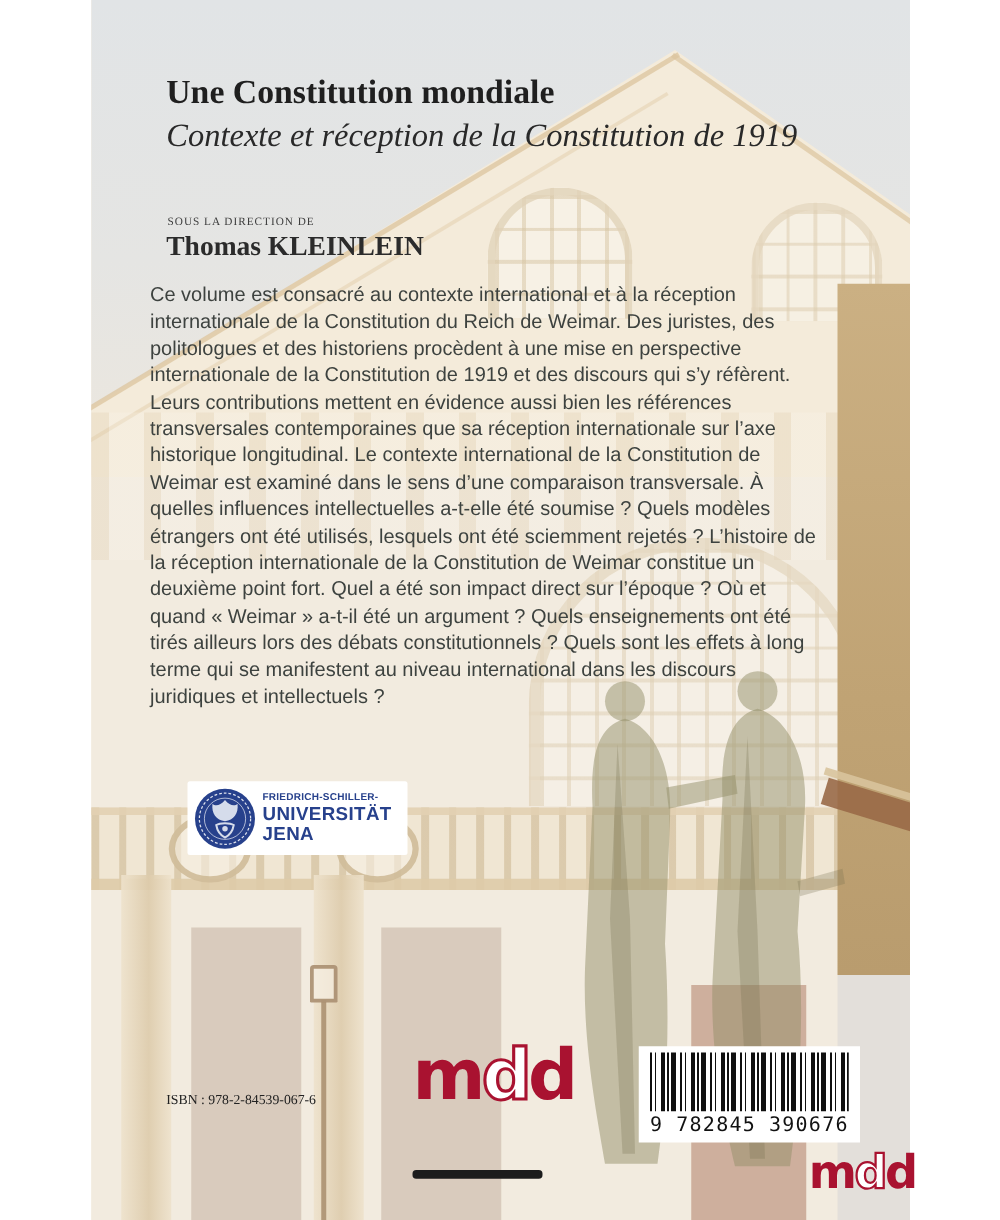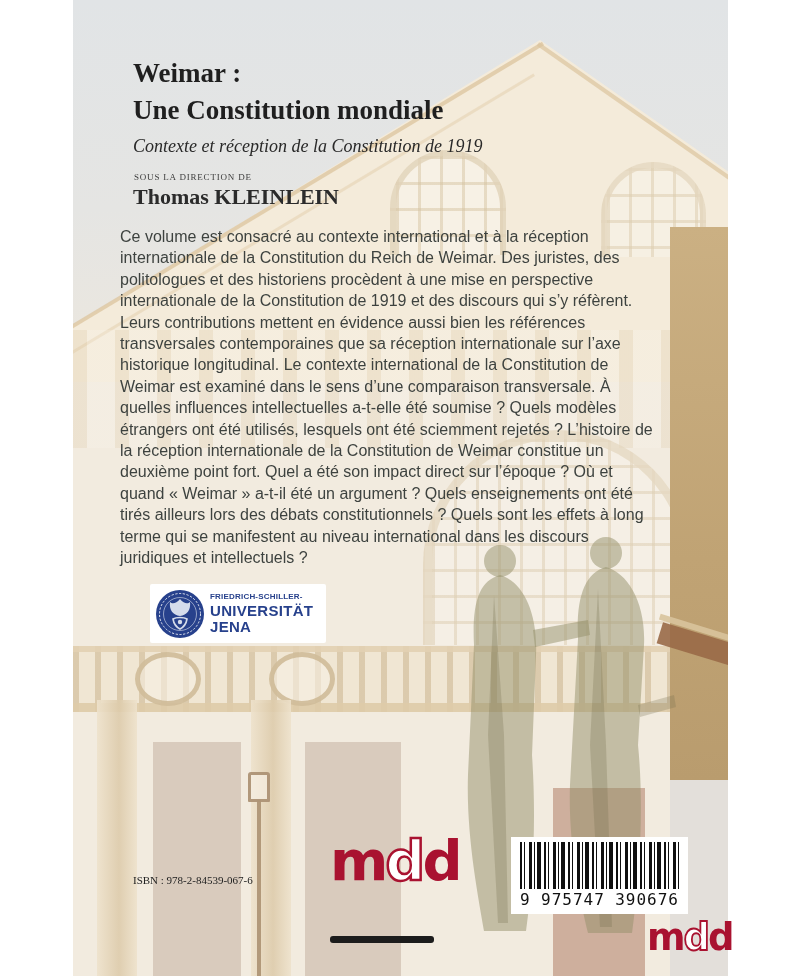--- a/index.html
+++ b/index.html
@@ -67,32 +67,32 @@
   .ph-tanstripe2 { position:absolute; left:585px; top:626px; width:84px; height:6px;
               background:#d8c39c; opacity:.9; transform:rotate(17deg); }
   .ph-graycorner { position:absolute; left:597px; top:780px; width:58px; height:196px;
               background:#e3dfda; }
 
   
   .title-block { position:absolute; left:133px; top:55px; color:#1f1f1f; }
   .title-line { font-family:"Liberation Serif", serif; font-weight:bold;
                 font-size:27px; line-height:37px; }
   .subtitle { font-family:"Liberation Serif", serif; font-style:italic;
-              font-size:18px; line-height:28px; margin-top:3px; color:#292929; }
+              font-size:26px; line-height:28px; margin-top:3px; color:#292929; }
   .direction { position:absolute; left:134px; top:172px;
                font-family:"Liberation Serif", serif; font-size:9px; letter-spacing:.8px;
                color:#3c3c3c; }
   .editor { position:absolute; left:133px; top:184px;
             font-family:"Liberation Serif", serif; font-weight:bold; font-size:22px;
             color:#2b2b2b; }
   .blurb { position:absolute; left:120px; top:226px; width:536px;
            font-size:16px; line-height:21.4px; color:#3d423f; }
 
   
-  .uni-logo { position:absolute; left:150px; top:584px; width:176px; height:59px;
+  .uni-logo { position:absolute; left:150px; top:625px; width:176px; height:59px;
               background:#ffffff; border-radius:2px; display:flex; align-items:center;
               padding:4px 8px 4px 5px; }
   .uni-seal { width:50px; height:50px; flex:none; }
   .uni-text { margin-left:5px; color:#27418c; line-height:1; }
   .uni-l1 { font-size:8px; font-weight:bold; letter-spacing:.2px; }
   .uni-l2 { font-size:15px; font-weight:bold; letter-spacing:.3px; margin-top:2px; }
   .uni-l3 { font-size:15px; font-weight:bold; letter-spacing:.3px; margin-top:1px; }
 
   
   .isbn-block { position:absolute; left:133px; top:869px;
@@ -176,21 +176,20 @@
       </g>
       <g fill="rgba(118,112,78,0.28)">
         <path d="M56 60 L50 200 L60 388 L70 388 L66 200 Z"></path>
         <path d="M160 54 L152 210 L162 392 L174 392 L168 210 Z"></path>
         <path d="M200 170 L236 160 L238 172 L202 182 Z"></path>
       </g>
     </svg>
   </div>
 
   <div class="title-block">
-    <div class="title-line">Weimar :</div>
     <div class="title-line">Une Constitution mondiale</div>
     <div class="subtitle">Contexte et réception de la Constitution de 1919</div>
   </div>
   <div class="direction">SOUS LA DIRECTION DE</div>
   <div class="editor">Thomas KLEINLEIN</div>
   <div class="blurb">Ce volume est consacré au contexte international et à la réception internationale de la Constitution du Reich de Weimar. Des juristes, des politologues et des historiens procèdent à une mise en perspective internationale de la Constitution de 1919 et des discours qui s’y réfèrent. Leurs contributions mettent en évidence aussi bien les références transversales contemporaines que sa réception internationale sur l’axe historique longitudinal. Le contexte international de la Constitution de Weimar est examiné dans le sens d’une comparaison transversale. À quelles influences intellectuelles a-t-elle été soumise ? Quels modèles étrangers ont été utilisés, lesquels ont été sciemment rejetés ? L’histoire de la réception internationale de la Constitution de Weimar constitue un deuxième point fort. Quel a été son impact direct sur l’époque ? Où et quand « Weimar » a-t-il été un argument ? Quels enseignements ont été tirés ailleurs lors des débats constitutionnels ? Quels sont les effets à long terme qui se manifestent au niveau international dans les discours juridiques et intellectuels ?</div>
 
   <div class="uni-logo">
     <svg class="uni-seal" viewBox="0 0 50 50">
       <circle cx="25" cy="25" r="24" fill="#27418c"></circle>
@@ -214,21 +213,21 @@
   <div class="mdd mdd-main">
     <div class="mdd-word"><span>m</span><span class="outline">d</span><span>d</span></div>
     <div class="mdd-bar"></div>
     <div class="mdd-tagline">la mémoire du droit</div>
   </div>
 
   <div class="barcode-box">
     <div class="barcode-bars"></div>
     <div class="barcode-num">
       <span>9</span>
-      <span>975747</span>
+      <span>782845</span>
       <span>390676</span>
     </div>
   </div>
 
   <div class="mdd mdd-mark">
     <div class="mdd-word"><span>m</span><span class="outline">d</span><span>d</span></div>
     <div class="mdd-bar"></div>
     <div class="mdd-tagline">la mémoire du droit</div>
   </div>
 

